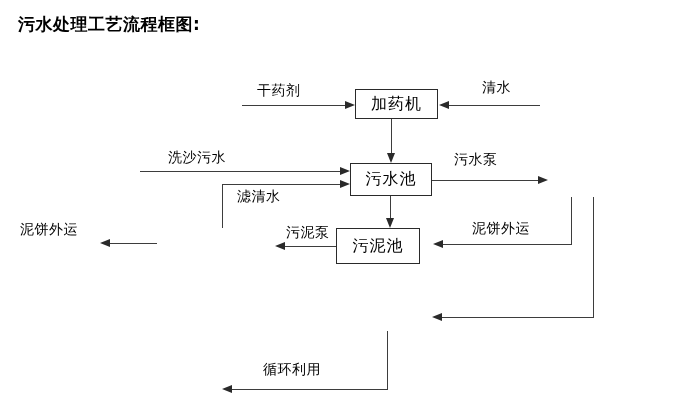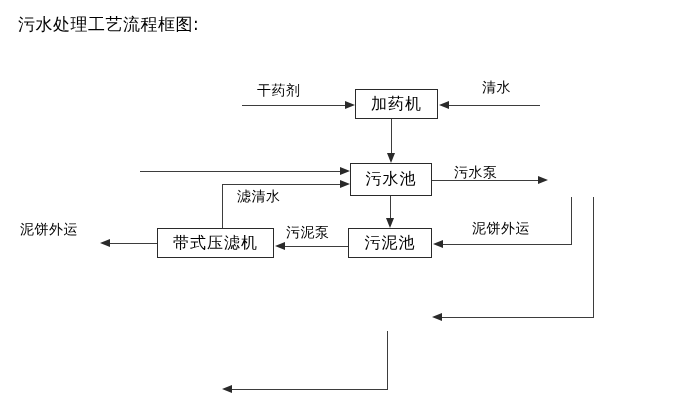--- a/index.html
+++ b/index.html
@@ -1,21 +1,21 @@
 <!DOCTYPE html>
 <html><head>
 <meta charset="utf-8">
 <style>
   html,body{margin:0;padding:0;background:#fff;}
   .canvas{
     position:relative;width:700px;height:420px;background:#ffffff;overflow:hidden;
     font-family:"DejaVu Sans","Liberation Sans",sans-serif;color:#000;
   }
   .title{
-    position:absolute;left:18px;top:13px;font-size:17px;font-weight:normal;
+    position:absolute;left:18px;top:13px;font-size:17px;font-weight:bold;
     letter-spacing:0.5px;white-space:nowrap;
   }
   .node{
     position:absolute;box-sizing:border-box;border:1.5px solid #2a2a2a;background:#fff;
     display:flex;align-items:center;justify-content:center;
     font-size:16px;letter-spacing:1px;white-space:nowrap;z-index:2;
   }
   .flabel{
     position:absolute;font-size:14px;letter-spacing:0.5px;white-space:nowrap;z-index:3;
   }
@@ -31,34 +31,33 @@
 <div class="canvas">
 
   <div class="title">污水处理工艺流程框图:</div>
 
   <div class="node" style="left:350px;top:163px;width:82px;height:33px">
     <span>污水池</span>
   </div>
   <div class="node" style="left:355px;top:89px;width:83px;height:30px">
     <span>加药机</span>
   </div>
-  <div class="node" style="left:348px;top:228px;width:84px;height:30px">
+  <div class="node" style="left:336px;top:228px;width:84px;height:36px">
     <span>污泥池</span>
-  </div>
-  <div class="node" style="left:157px;top:228px;width:117px;height:30px">
-    <span>带式压滤机</span>
   </div>
 
   <div class="flabel" style="left:257px;top:82px">干药剂</div>
   <div class="flabel" style="left:482px;top:79px">清水</div>
-  <div class="flabel" style="left:454px;top:164px">污水泵</div>
+  <div class="flabel" style="left:168px;top:149px">洗沙污水</div>
+  <div class="flabel" style="left:454px;top:151px">污水泵</div>
   <div class="flabel" style="left:237px;top:188px">滤清水</div>
   <div class="flabel" style="left:286px;top:224px">污泥泵</div>
   <div class="flabel" style="left:472px;top:220px">泥饼外运</div>
   <div class="flabel" style="left:20px;top:221px">泥饼外运</div>
+  <div class="flabel" style="left:263px;top:361px">循环利用</div>
 
   <div class="ln" style="left:242px;top:105px;width:104px;height:1px"></div>
   <div class="arr arr-r" style="left:345px;top:101px"></div>
 
   <div class="ln" style="left:449px;top:105px;width:91px;height:1px"></div>
   <div class="arr arr-l" style="left:439px;top:101px"></div>
 
   <div class="ln" style="left:391px;top:119px;width:1px;height:36px"></div>
   <div class="arr arr-d" style="left:387px;top:153px"></div>
 

